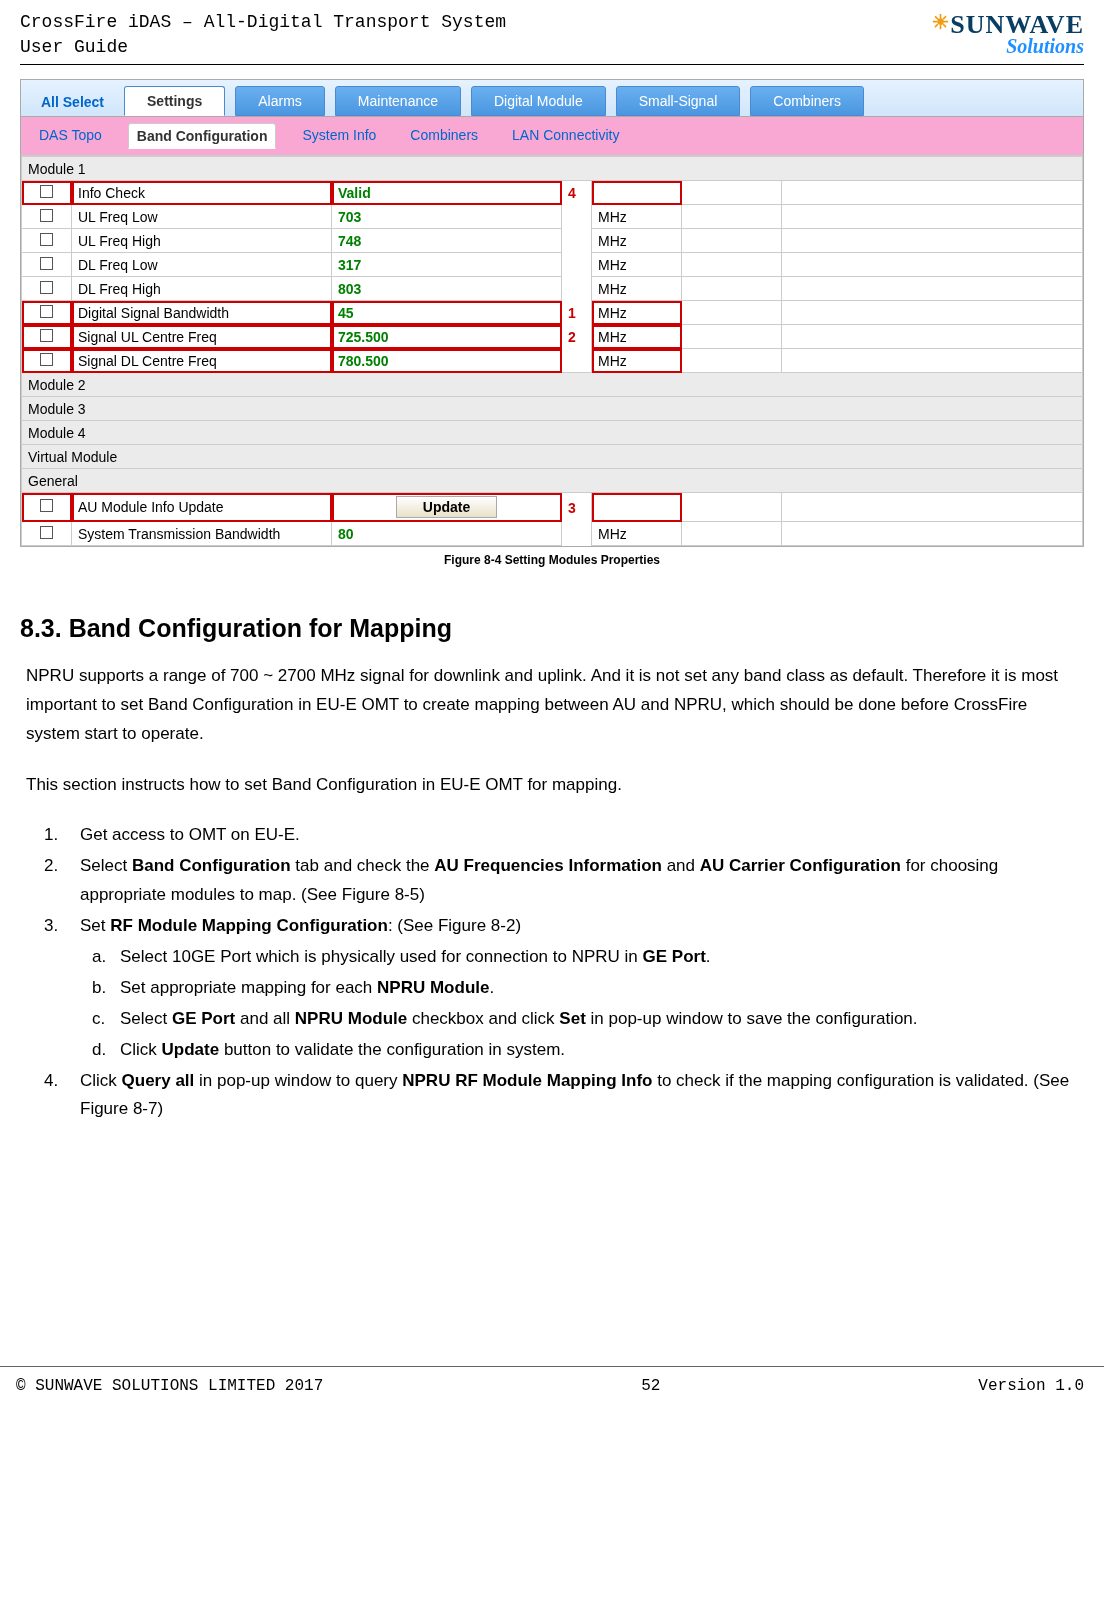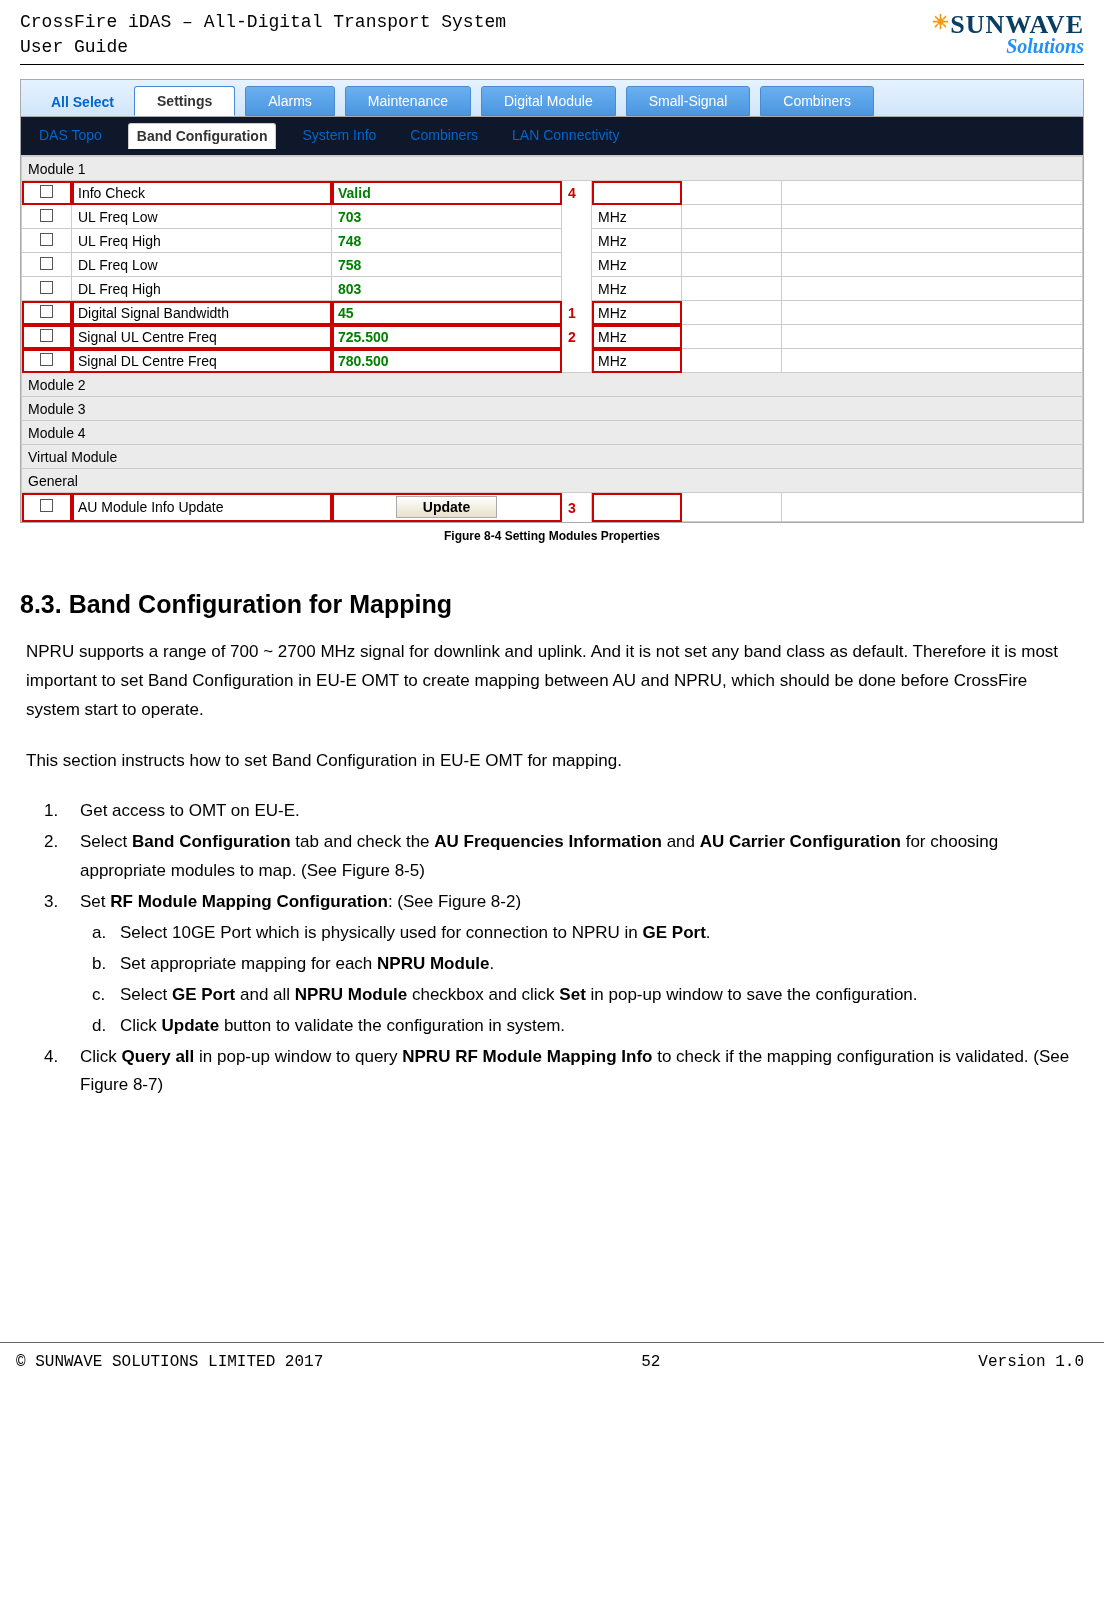--- a/index.html
+++ b/index.html
@@ -12,27 +12,27 @@
     .logo-main { font-size: 26px; font-weight: bold; color: #0a3d62; letter-spacing: 1px; }
     .logo-main .sun-icon { color: #f39c12; font-size: 20px; vertical-align: top; }
     .logo-sub { font-size: 20px; font-style: italic; color: #1e90ff; font-weight: bold; margin-top: -5px; }
     .header-divider { border: none; border-top: 1.5px solid #000; margin: 4px 20px; }
     
     
     .figure-wrap { padding: 10px 20px; }
     .ui-screenshot { border: 1px solid #aaa; font-size: 14px; background: #fafafa; }
     
     
-    .main-tabs { background: linear-gradient(#e6f2ff,#d0e6fa); padding: 6px 6px 0 20px; display: flex; gap: 10px; align-items: flex-end; border-bottom: 1px solid #aaa; }
+    .main-tabs { background: linear-gradient(#e6f2ff,#d0e6fa); padding: 6px 6px 0 10px; display: flex; gap: 10px; align-items: flex-end; border-bottom: 1px solid #aaa; }
     .all-select { color: #0066cc; font-weight: bold; padding: 6px 10px; cursor: pointer; }
     .main-tab { background: linear-gradient(#6ab0f0,#4a96e0); color: #fff; padding: 6px 22px; border-radius: 3px 3px 0 0; border: 1px solid #4a8ad0; cursor: pointer; }
     .main-tab.active { background: #fff; color: #333; font-weight: bold; border-bottom: 1px solid #fff; }
     
     
-    .sub-tabs { background: #0f172a; padding: 6px 10px; display: flex; gap: 18px; border-bottom: 1px solid #ccc; }
+    .sub-tabs { background: #f9a8d4; padding: 6px 10px; display: flex; gap: 18px; border-bottom: 1px solid #ccc; }
     .sub-tab { color: #0066cc; padding: 4px 8px; cursor: pointer; }
     .sub-tab.active { background: #fff; color: #333; font-weight: bold; border: 1px solid #ccc; border-bottom: 1px solid #fff; border-radius: 3px 3px 0 0; }
     
     
     .cfg-table { width: 100%; border-collapse: collapse; background: #fff; }
     .cfg-table td { border: 1px solid #ccc; padding: 3px 6px; height: 24px; font-size: 14px; vertical-align: middle; }
     .section-hdr td { background: #ebebeb; font-weight: normal; }
     .col-chk { width: 50px; text-align: center; }
     .col-name { width: 260px; padding-left: 10px; }
     .col-val { width: 230px; color: #008000; font-weight: bold; }
@@ -127,21 +127,21 @@
         <td class="col-name">UL Freq High</td>
         <td class="col-val">748</td>
         <td class="col-ann"></td>
         <td class="col-unit">MHz</td>
         <td class="col-rest1"></td>
             <td class="col-rest2"></td>
       </tr>
       <tr>
         <td class="col-chk"><span class="chk"></span></td>
         <td class="col-name">DL Freq Low</td>
-        <td class="col-val">758</td>
+        <td class="col-val">317</td>
         <td class="col-ann"></td>
         <td class="col-unit">MHz</td>
         <td class="col-rest1"></td>
             <td class="col-rest2"></td>
       </tr>
       <tr>
         <td class="col-chk"><span class="chk"></span></td>
         <td class="col-name">DL Freq High</td>
         <td class="col-val">803</td>
         <td class="col-ann"></td>
@@ -195,20 +195,29 @@
 
       <tr class="highlight">
         <td class="col-chk"><span class="chk"></span></td>
         <td class="col-name">AU Module Info Update</td>
         <td class="col-val" style="text-align:center;"><button class="btn-update">Update</button></td>
         <td class="col-ann">3</td>
         <td class="col-unit"></td>
         <td class="col-rest1"></td>
             <td class="col-rest2"></td>
       </tr>
+      <tr>
+        <td class="col-chk"><span class="chk"></span></td>
+        <td class="col-name">System Transmission Bandwidth</td>
+        <td class="col-val">80</td>
+        <td class="col-ann"></td>
+        <td class="col-unit">MHz</td>
+        <td class="col-rest1"></td>
+            <td class="col-rest2"></td>
+      </tr>
     </tbody>
       </table>
   </div>
   <div class="figure-caption">Figure 8-4 Setting Modules Properties</div>
 </div>
 
 <div class="content">
   <div class="section-heading">8.3. Band Configuration for Mapping</div>
   <div class="para">NPRU supports a range of 700 ~ 2700 MHz signal for downlink and uplink. And it is not set any band class as default. Therefore it is most important to set Band Configuration in EU-E OMT to create mapping between AU and NPRU, which should be done before CrossFire system start to operate.</div>
   <div class="para">This section instructs how to set Band Configuration in EU-E OMT for mapping.</div>

